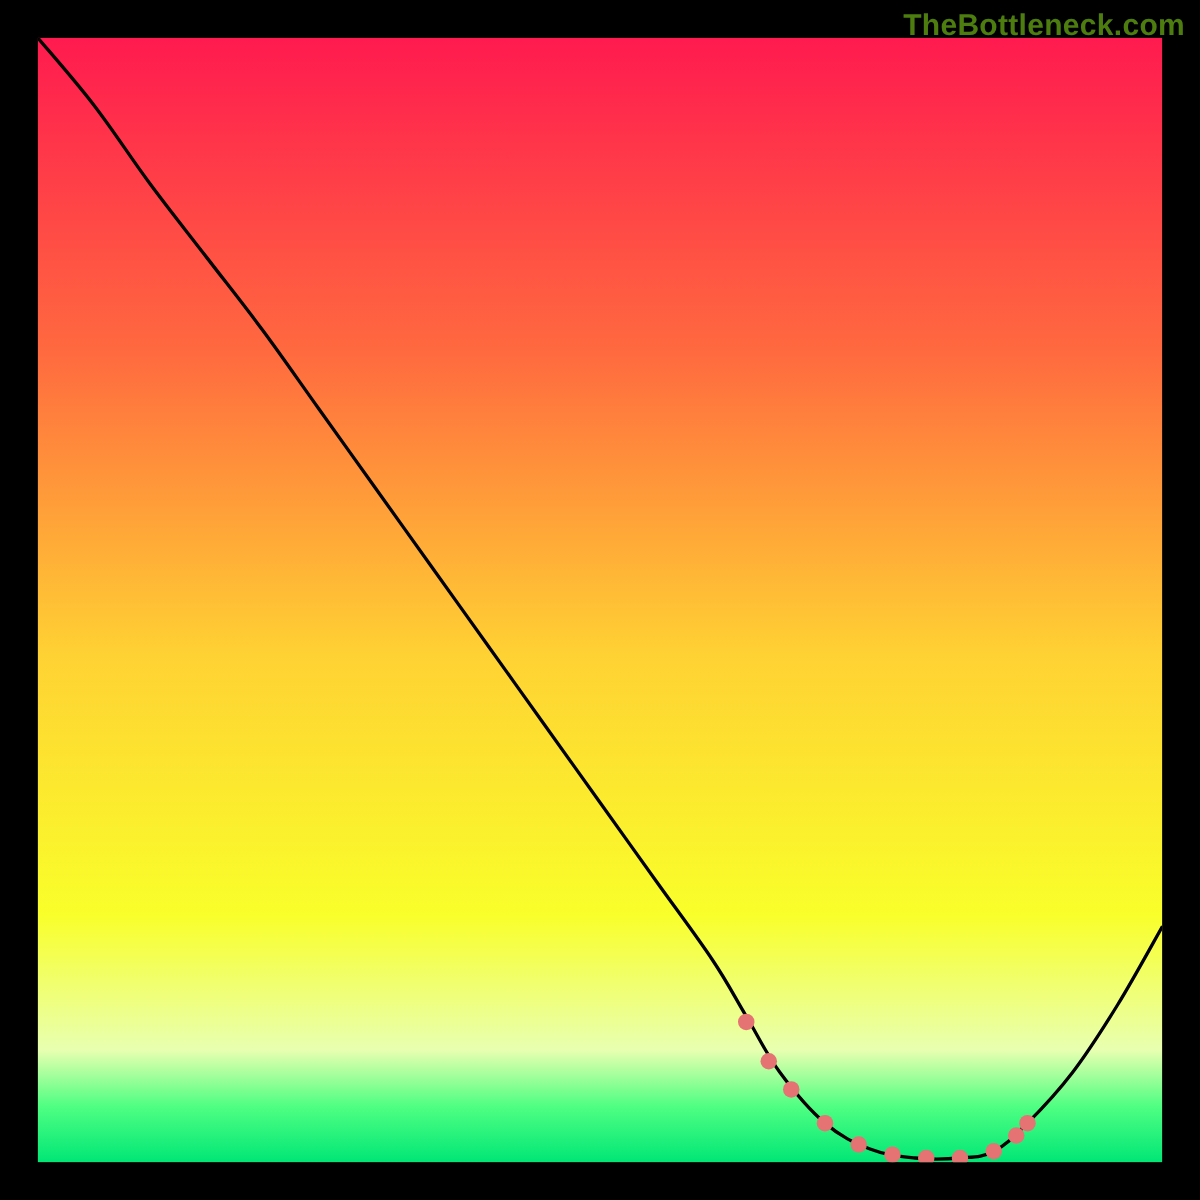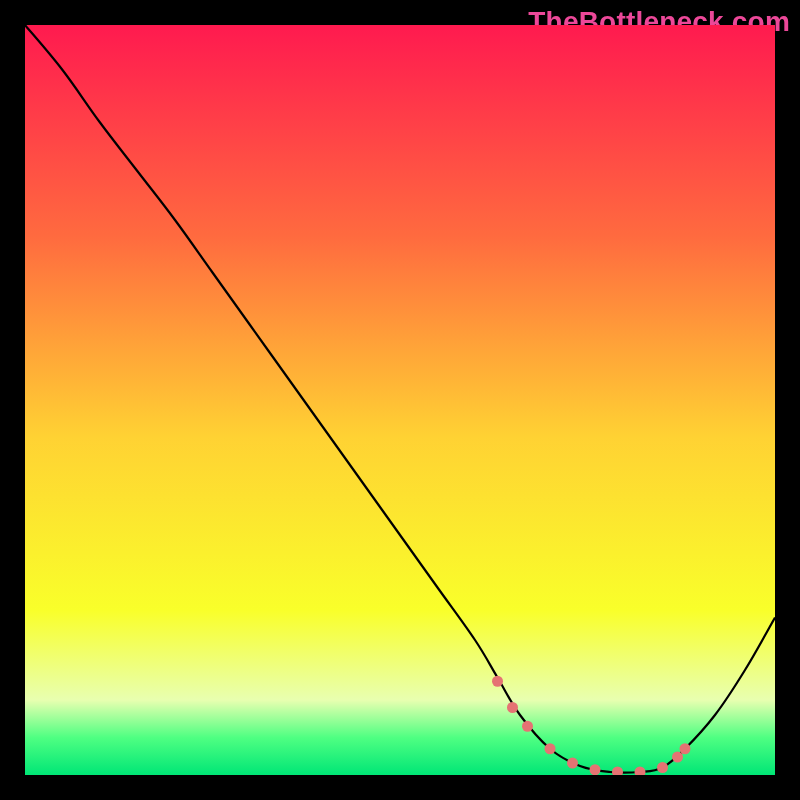--- a/index.html
+++ b/index.html
@@ -8,23 +8,23 @@
     position: relative;
     width: 800px;
     height: 800px;
     background: #000;
   }
   .watermark {
     position: absolute;
     top: 6px;
     right: 10px;
     font-family: Arial, Helvetica, sans-serif;
-    font-size: 28px;
+    font-size: 20px;
     font-weight: 600;
-    color: #ec4899;
+    color: #4d7c0f;
     letter-spacing: 0.2px;
   }
   .plot {
     position: absolute;
     left: 25px;
     top: 25px;
     width: 750px;
     height: 750px;
     overflow: hidden;
   }

